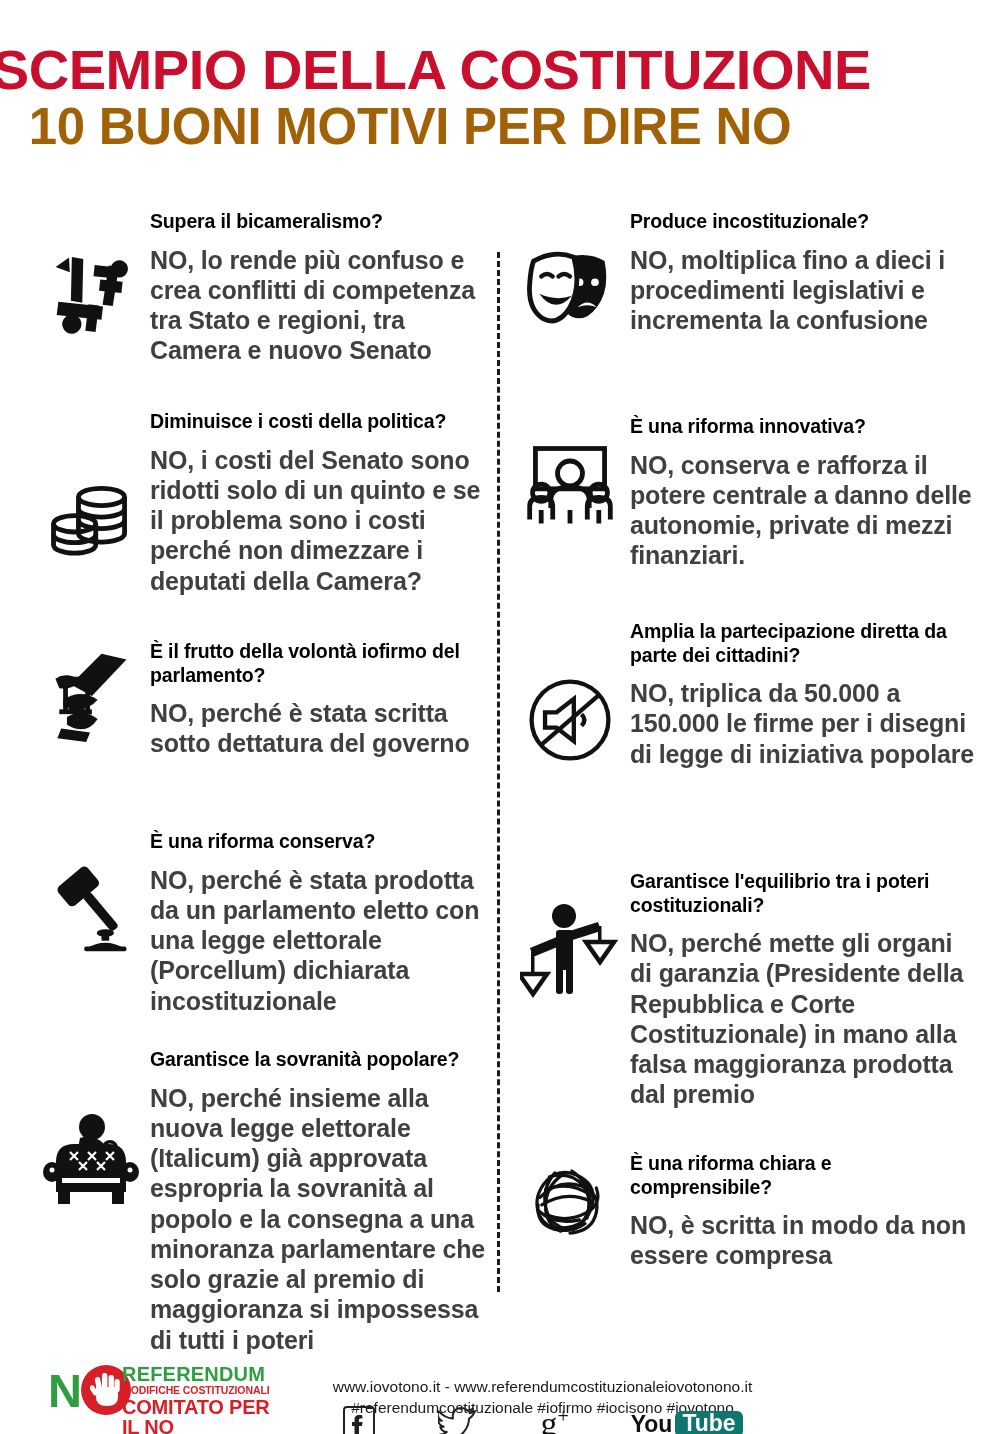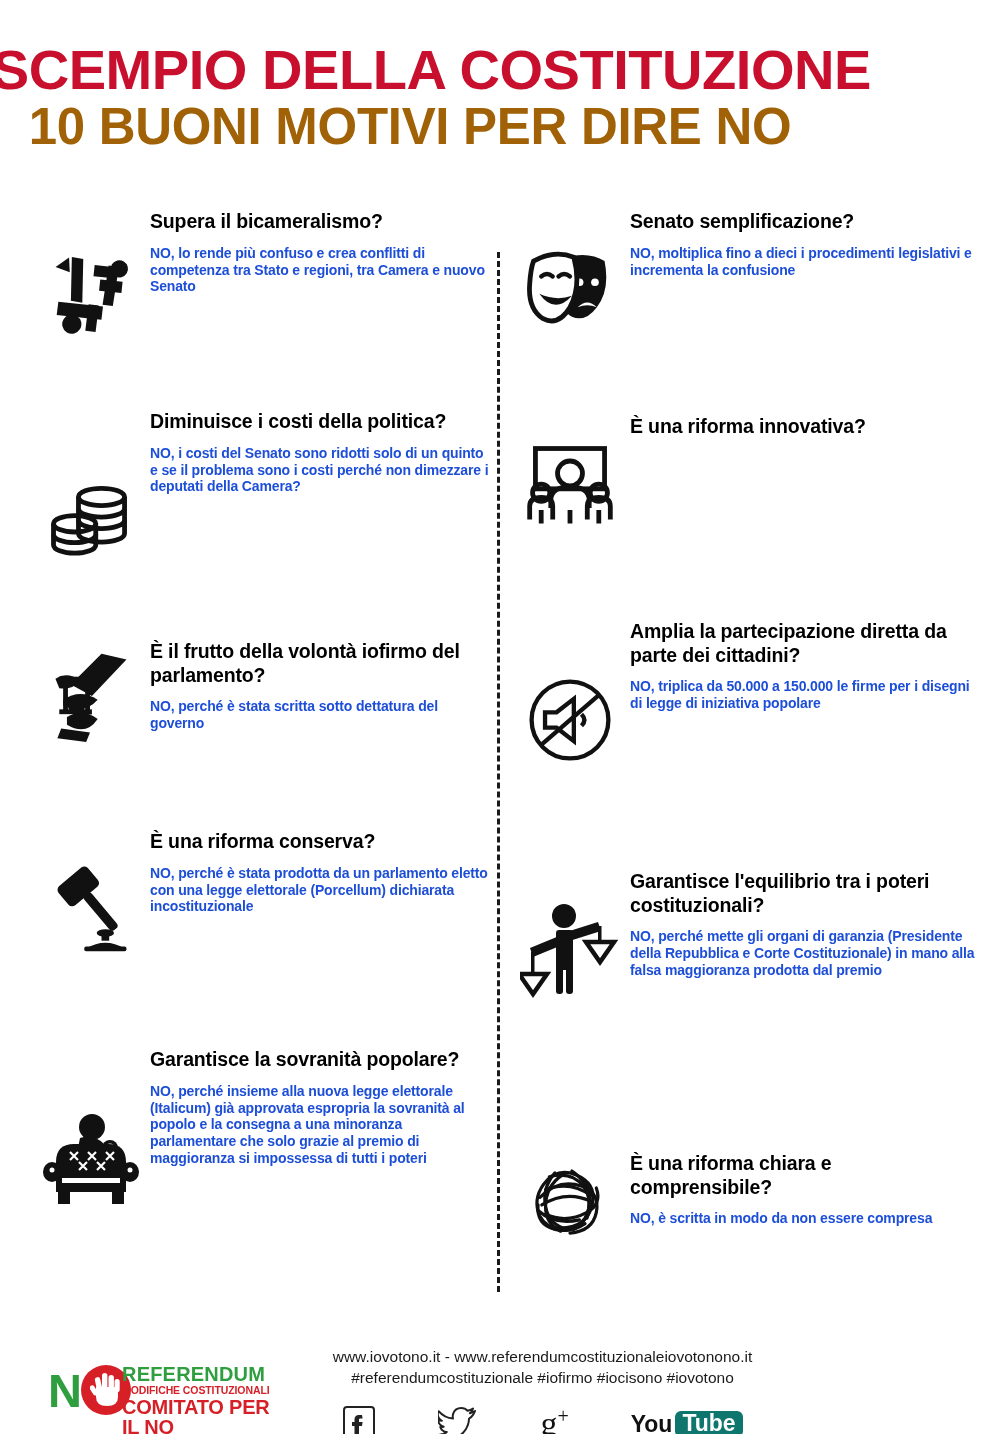--- a/index.html
+++ b/index.html
@@ -47,22 +47,22 @@
     display:flex;align-items:flex-start;justify-content:center;
   }
   .item .icon svg{display:block;}
   .item .txt{margin-left:110px;}
 
   .q{
     font-weight:bold;font-size:19.5px;line-height:1.21;
     color:#000;margin:0 0 11px 0;letter-spacing:-0.15px;
   }
   .a{
-    font-weight:bold;font-size:14px;line-height:1.21;
-    color:#1d4ed8;margin:0;letter-spacing:-0.15px;
+    font-weight:bold;font-size:25px;line-height:1.21;
+    color:#404040;margin:0;letter-spacing:-0.15px;
   }
 
   
   .footer{position:absolute;left:0;top:1330px;width:1000px;height:104px;}
   .logo{position:absolute;left:48px;top:14px;width:235px;height:62px;}
   .logo .logo-n{
     position:absolute;left:0;top:6px;
     font-size:47px;font-weight:bold;color:#2f9e3f;
     font-family:"Liberation Sans",sans-serif;line-height:1;
   }
@@ -70,21 +70,21 @@
     position:absolute;left:33px;top:4px;width:50px;height:50px;
     border-radius:50%;background:#d61f26;
   }
   .logo .hand{position:absolute;left:42px;top:10px;}
   .logo-text{position:absolute;left:74px;top:3px;width:150px;line-height:1;}
   .lt1{font-size:20px;font-weight:bold;color:#2f9e3f;letter-spacing:0.2px;}
   .lt2{font-size:10.5px;font-weight:bold;color:#d61f26;letter-spacing:-0.1px;margin-top:1px;}
   .lt3{font-size:20px;font-weight:bold;color:#d61f26;letter-spacing:-0.2px;margin-top:1px;}
 
   .urls{
-    position:absolute;left:255px;top:0;width:575px;
+    position:absolute;left:255px;top:30px;width:575px;
     text-align:center;font-size:15.5px;line-height:1.35;color:#1a1a1a;
   }
   .socials{
     position:absolute;left:255px;top:58px;width:575px;
     display:flex;justify-content:center;align-items:center;gap:62px;
   }
 </style>
 </head>
 <body>
 
@@ -234,21 +234,21 @@
               <circle cx="76" cy="44" r="4" fill="#fff"></circle>
               <path d="M58 70 q10 -10 20 0 q-10 -4 -20 0 z" fill="#fff"></path>
               <path d="M12 22 q22 -12 42 -4 q8 30 -4 52 q-12 20 -28 12 q-16 -10 -14 -36 q1 -16 4 -24 z" fill="#fff" stroke="#111" stroke-width="5"></path>
               <path d="M20 38 q6 -5 12 0" stroke="#111" stroke-width="4.5" fill="none" stroke-linecap="round"></path>
               <path d="M38 38 q6 -5 12 0" stroke="#111" stroke-width="4.5" fill="none" stroke-linecap="round"></path>
               <path d="M18 56 q16 22 34 2 q-16 6 -34 -2 z" fill="#111"></path>
             </g>
           </svg>
         </div>
         <div class="txt">
-          <p class="q">Senato semplificazione?</p>
+          <p class="q">Produce incostituzionale?</p>
           <p class="a">NO, moltiplica fino a dieci i procedimenti legislativi e incrementa la confusione</p>
         </div>
       </div>
 
       <div class="item" style="height:205px">
         <div class="icon" style="top:22px">
           <svg width="96" height="96" viewBox="0 0 100 100">
             <g fill="none" stroke="#111" stroke-width="5">
               <rect x="14" y="12" width="72" height="42"></rect>
               <circle cx="50" cy="38" r="13"></circle>
@@ -256,20 +256,21 @@
               <circle cx="20" cy="58" r="9"></circle>
               <path d="M8 86 v-14 q0 -9 12 -9 q12 0 12 9 v14"></path>
               <circle cx="80" cy="58" r="9"></circle>
               <path d="M68 86 v-14 q0 -9 12 -9 q12 0 12 9 v14"></path>
               <path d="M20 76 v14 M50 76 v14 M80 76 v14"></path>
             </g>
           </svg>
         </div>
         <div class="txt">
           <p class="q">È una riforma innovativa?</p>
+          <p class="a">NO, conserva e rafforza il potere centrale a danno delle autonomie, private di mezzi finanziari.</p>
         </div>
       </div>
 
       <div class="item" style="height:250px">
         <div class="icon" style="top:52px">
           <svg width="96" height="96" viewBox="0 0 100 100">
             <g stroke="#111" fill="none" stroke-width="4.5">
               <circle cx="50" cy="50" r="40"></circle>
               <path d="M24 42 h12 l18 -14 v44 l-18 -14 h-12 z"></path>
               <path d="M62 44 q6 6 0 12"></path>

